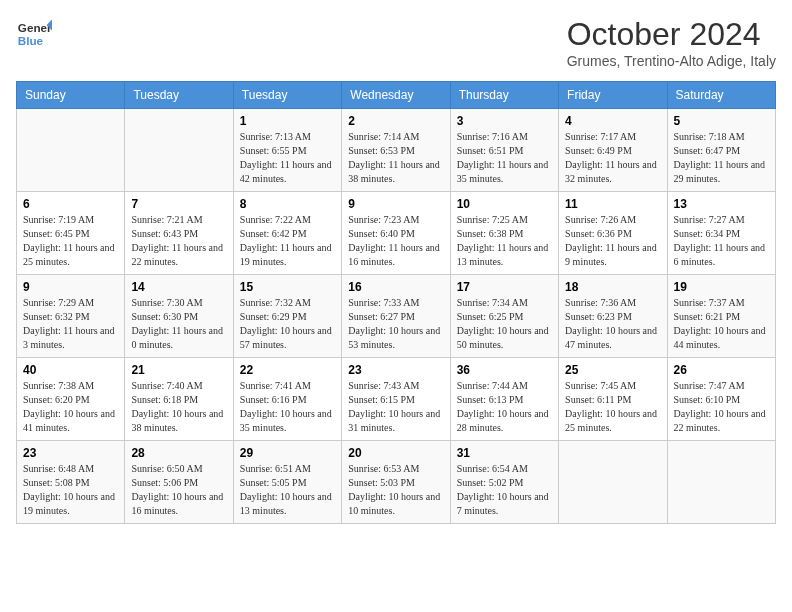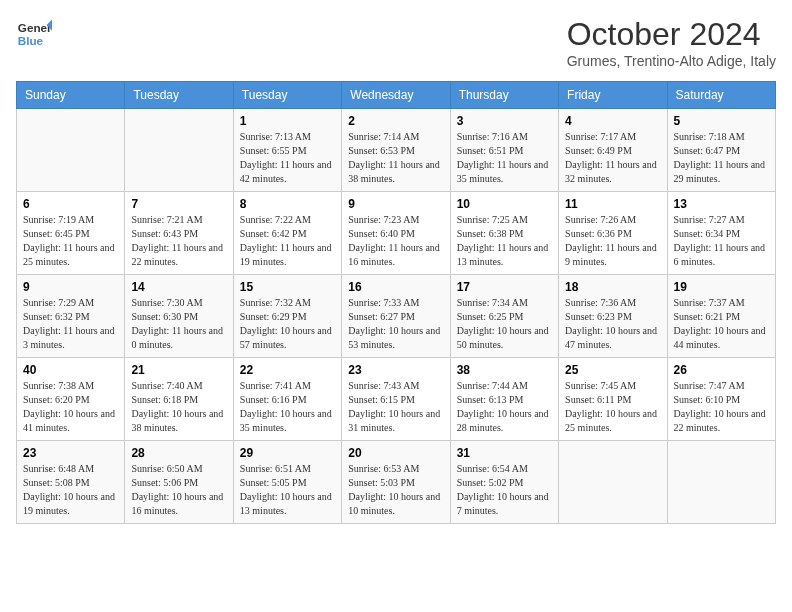--- a/index.html
+++ b/index.html
@@ -204,21 +204,21 @@
         </td>
         <td>
           <span class="day-number">22</span>
           <div class="day-info">Sunrise: 7:41 AM<br>Sunset: 6:16 PM<br>Daylight: 10 hours and 35 minutes.</div>
         </td>
         <td>
           <span class="day-number">23</span>
           <div class="day-info">Sunrise: 7:43 AM<br>Sunset: 6:15 PM<br>Daylight: 10 hours and 31 minutes.</div>
         </td>
         <td>
-          <span class="day-number">38</span>
+          <span class="day-number">36</span>
           <div class="day-info">Sunrise: 7:44 AM<br>Sunset: 6:13 PM<br>Daylight: 10 hours and 28 minutes.</div>
         </td>
         <td>
           <span class="day-number">25</span>
           <div class="day-info">Sunrise: 7:45 AM<br>Sunset: 6:11 PM<br>Daylight: 10 hours and 25 minutes.</div>
         </td>
         <td>
           <span class="day-number">26</span>
           <div class="day-info">Sunrise: 7:47 AM<br>Sunset: 6:10 PM<br>Daylight: 10 hours and 22 minutes.</div>
         </td>

